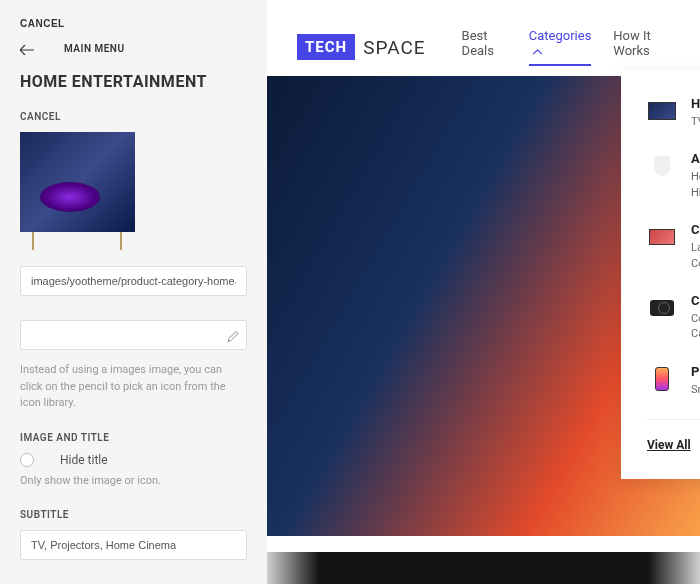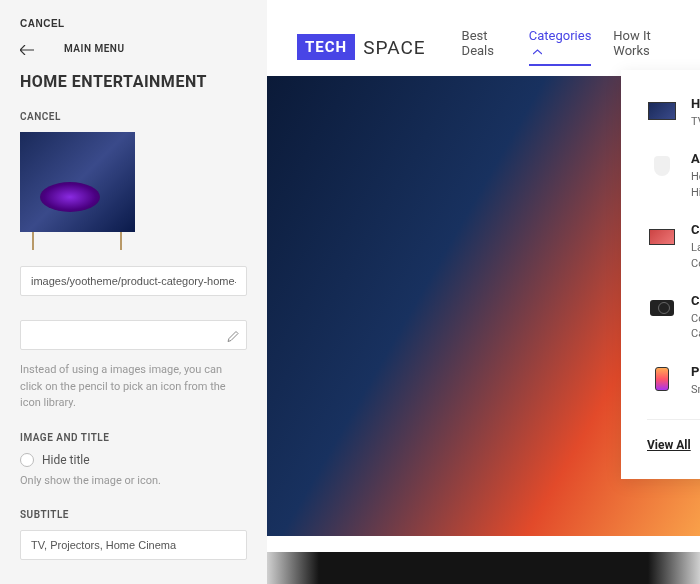--- a/index.html
+++ b/index.html
@@ -120,21 +120,21 @@
   color: #999;
   line-height: 1.5;
   margin-bottom: 20px;
 }
 .field-group {
   margin-bottom: 18px;
 }
 .radio-row {
   display: flex;
   align-items: center;
-  gap: 8px;
+  gap: 26px;
   margin-bottom: 6px;
 }
 .radio-circle {
   width: 14px;
   height: 14px;
   border: 1px solid #bbb;
   border-radius: 50%;
   background: #fff;
 }
 .radio-label {

